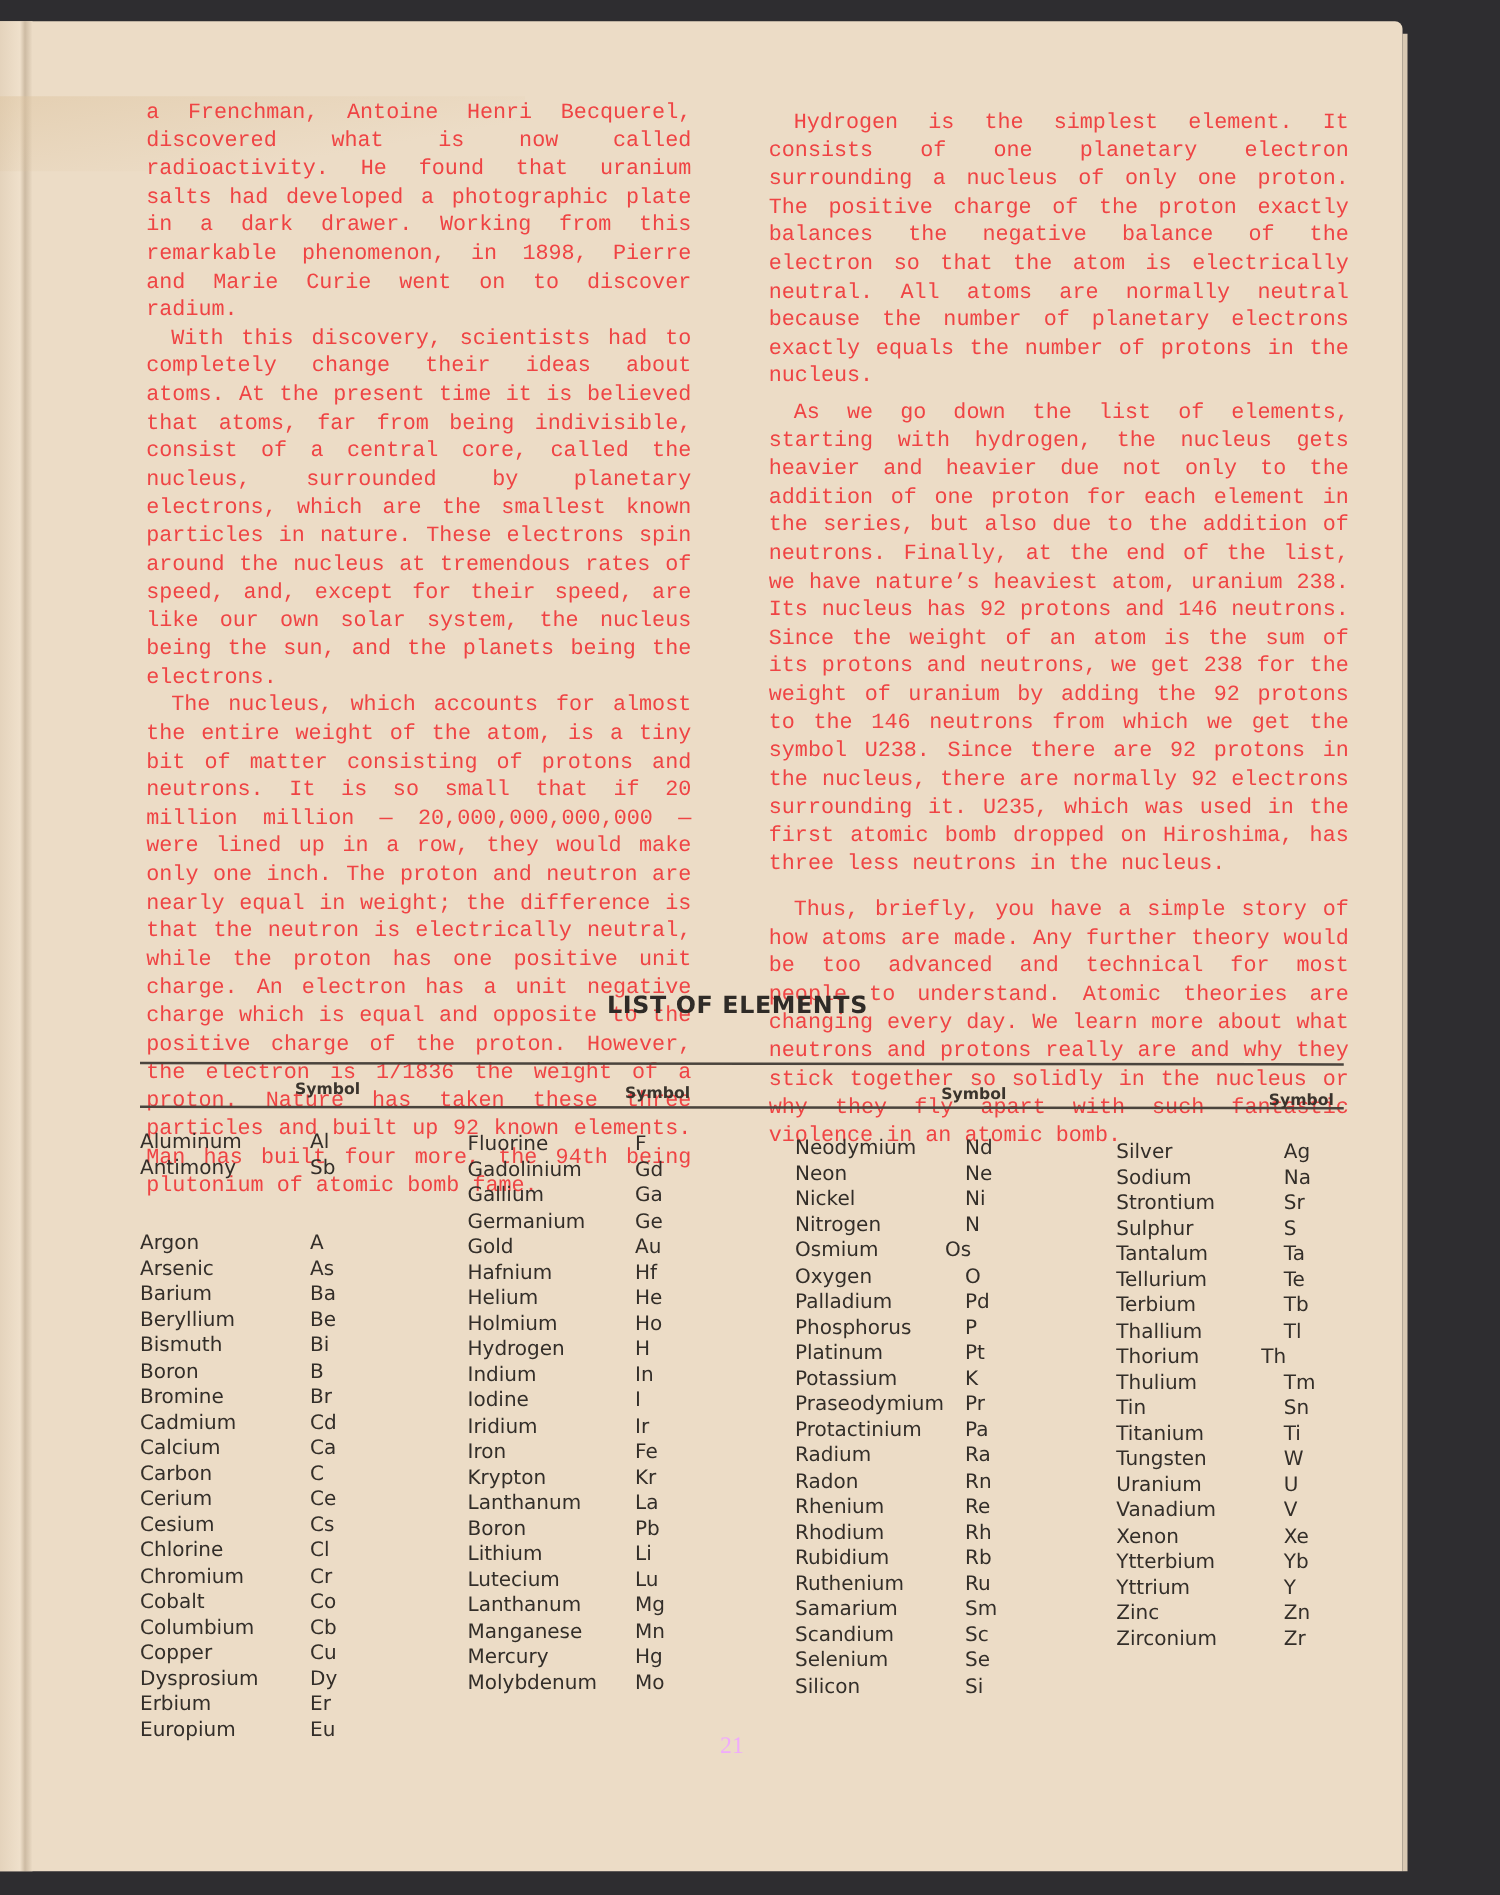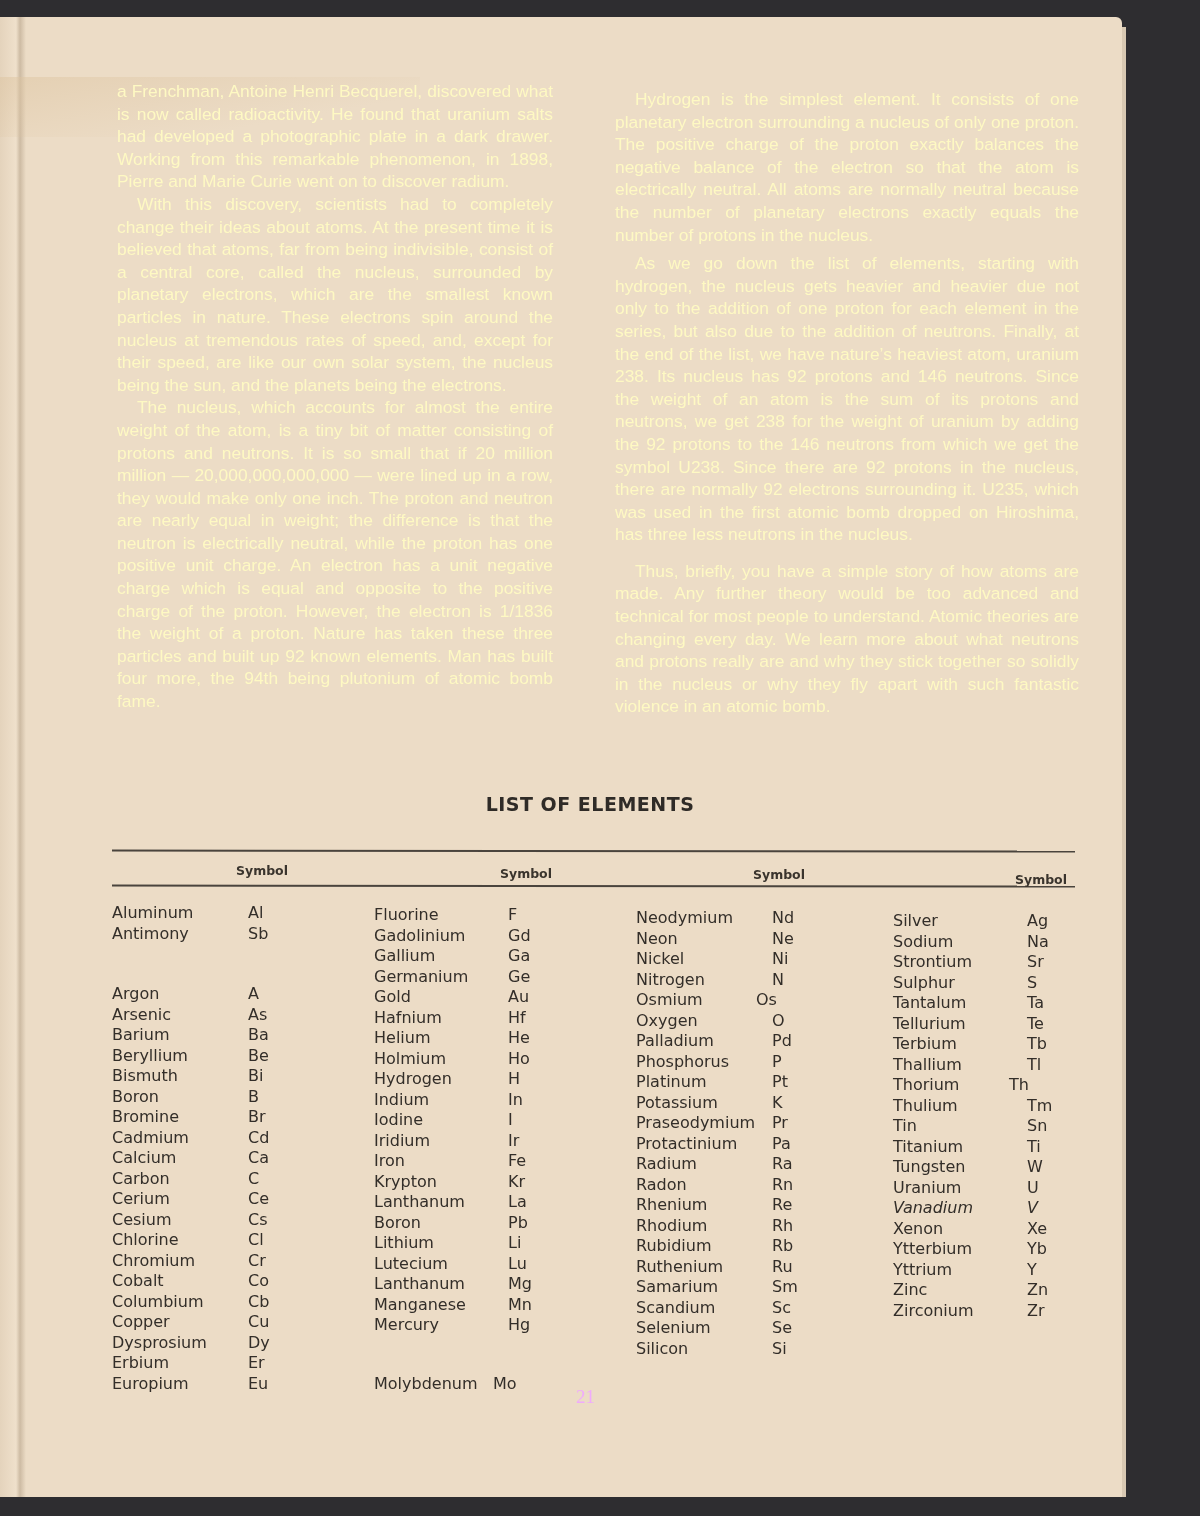--- a/index.html
+++ b/index.html
@@ -21,24 +21,24 @@
   .spine {
     position: absolute; left: 0; top: 0; width: 26px; height: 100%;
     background: linear-gradient(to right, #e4d3bc 0, #efe0cb 16px, #cdbba3 20px, #ecdcc6 26px);
   }
   .stain {
     position: absolute; left: 0; top: 60px; width: 420px; height: 60px;
     background: linear-gradient(170deg, rgba(221,196,160,0.5), rgba(236,220,198,0) 70%);
   }
   .col {
     position: absolute;
-    font-family: Liberation Sans, sans-serif;
+    font-family: Liberation Mono, monospace;
     font-size: 17.4px;
     line-height: 22.6px;
-    color: #fef9c3;
+    color: #ef4444;
     text-align: justify;
     hyphens: manual;
   }
   .col p { margin: 0; text-indent: 0; }
   .col p.ind { text-indent: 20px; }
   .col p.gap { margin-top: 6px; }
   .col-left { left: 117px; top: 80px; width: 436px; }
   .col-right { left: 615px; top: 88px; width: 464px; }
 
   .list-title {
@@ -265,23 +265,23 @@
       <span class="sy" style="left: 134px;">Mg</span>
     </div>
     <div class="el-row" style="position: relative;">
       <span class="nm">Manganese</span>
       <span class="sy" style="left: 134px;">Mn</span>
     </div>
     <div class="el-row" style="position: relative;">
       <span class="nm">Mercury</span>
       <span class="sy" style="left: 134px;">Hg</span>
     </div>
-    <div class="el-row" style="position: relative; margin-top: 38px;">
+    <div class="el-row" style="position: relative;">
       <span class="nm">Molybdenum</span>
-      <span class="sy" style="left: 119px;">Mo</span>
+      <span class="sy" style="left: 134px;">Mo</span>
     </div>
   </div>
 <div class="el-col" id="elcol2" style="left:636px; top:908px;">
     <div class="el-row" style="position: relative;">
       <span class="nm">Neodymium</span>
       <span class="sy" style="left: 136px;">Nd</span>
     </div>
     <div class="el-row" style="position: relative;">
       <span class="nm">Neon</span>
       <span class="sy" style="left: 136px;">Ne</span>
@@ -417,21 +417,21 @@
       <span class="sy" style="left: 134px;">Ti</span>
     </div>
     <div class="el-row" style="position: relative;">
       <span class="nm">Tungsten</span>
       <span class="sy" style="left: 134px;">W</span>
     </div>
     <div class="el-row" style="position: relative;">
       <span class="nm">Uranium</span>
       <span class="sy" style="left: 134px;">U</span>
     </div>
-    <div class="el-row" style="position: relative; font-style: italic;">
+    <div class="el-row" style="position: relative;">
       <span class="nm">Vanadium</span>
       <span class="sy" style="left: 134px;">V</span>
     </div>
     <div class="el-row" style="position: relative;">
       <span class="nm">Xenon</span>
       <span class="sy" style="left: 134px;">Xe</span>
     </div>
     <div class="el-row" style="position: relative;">
       <span class="nm">Ytterbium</span>
       <span class="sy" style="left: 134px;">Yb</span>

